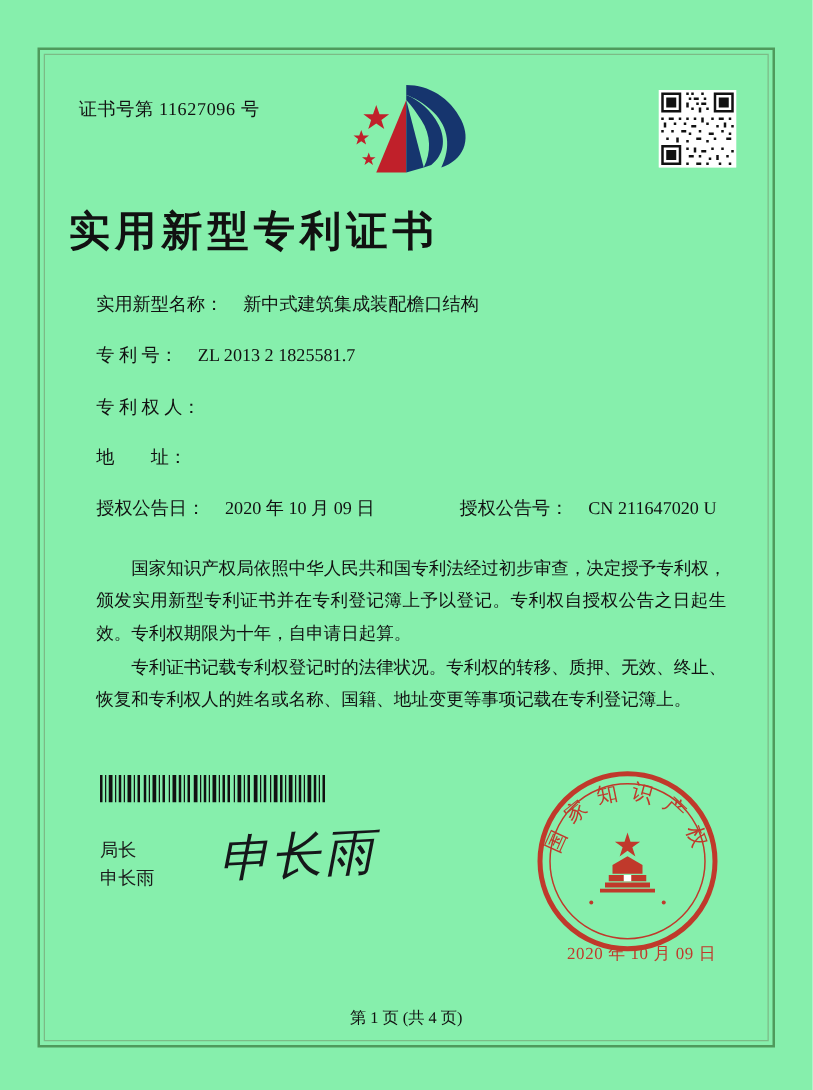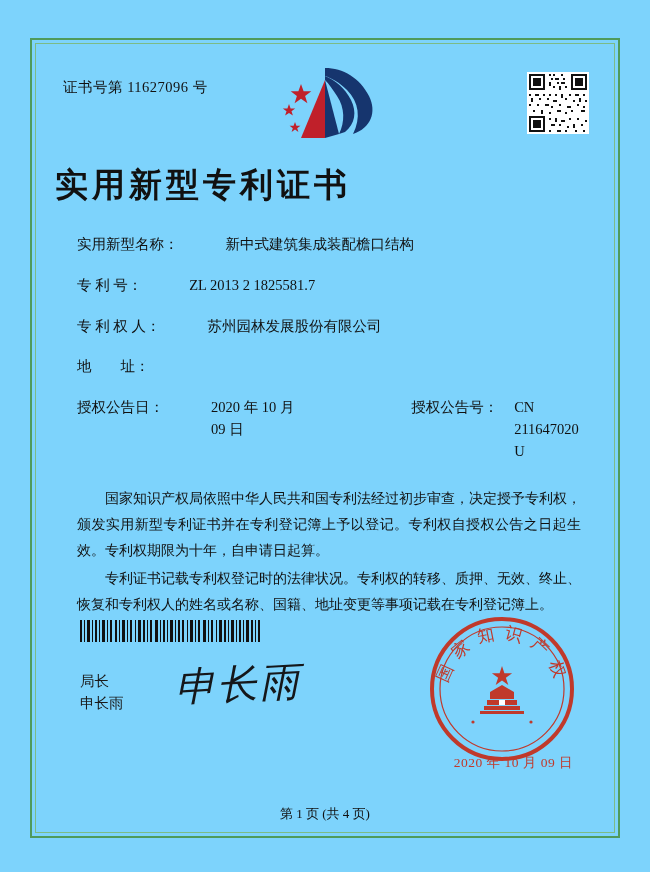--- a/index.html
+++ b/index.html
@@ -12,21 +12,21 @@
     height: 872px;
     font-family: "Liberation Serif", serif;
     color: #1a1a1a;
     position: relative;
     overflow: hidden;
   }
 
   .page {
     position: absolute;
     inset: 0;
-    background: #7dd3fc;
+    background: #86efac;
   }
 
   
   .border-outer {
     position: absolute;
     left: 30px;
     top: 38px;
     right: 30px;
     bottom: 34px;
     border: 2px solid #4f9a5c;
@@ -93,21 +93,20 @@
   .fields {
     padding-left: 22px;
     padding-right: 10px;
   }
   .field-row {
     display: flex;
     align-items: baseline;
     margin-bottom: 19px;
     font-size: 14.5px;
     line-height: 1.5;
-    gap: 31px;
   }
   .field-label {
     white-space: pre;
     color: #111;
     flex: 0 0 auto;
   }
   .field-value {
     margin-left: 16px;
     color: #111;
   }
@@ -315,21 +314,20 @@
 
 
       <div class="field-row">
         <span class="field-label">专 利 号：</span>
         <span class="field-value">ZL 2013 2 1825581.7</span>
       </div>
 
 
       <div class="field-row">
         <span class="field-label">专 利 权 人：</span>
-        <span class="field-value">苏州园林发展股份有限公司</span>
       </div>
 
       <div class="field-row">
         <span class="field-label">地        址：</span>
       </div>
 
       <div class="field-row double">
         <span class="field-label">授权公告日：</span>
         <span class="field-value">2020 年 10 月 09 日</span>
         <span class="pair-2">

